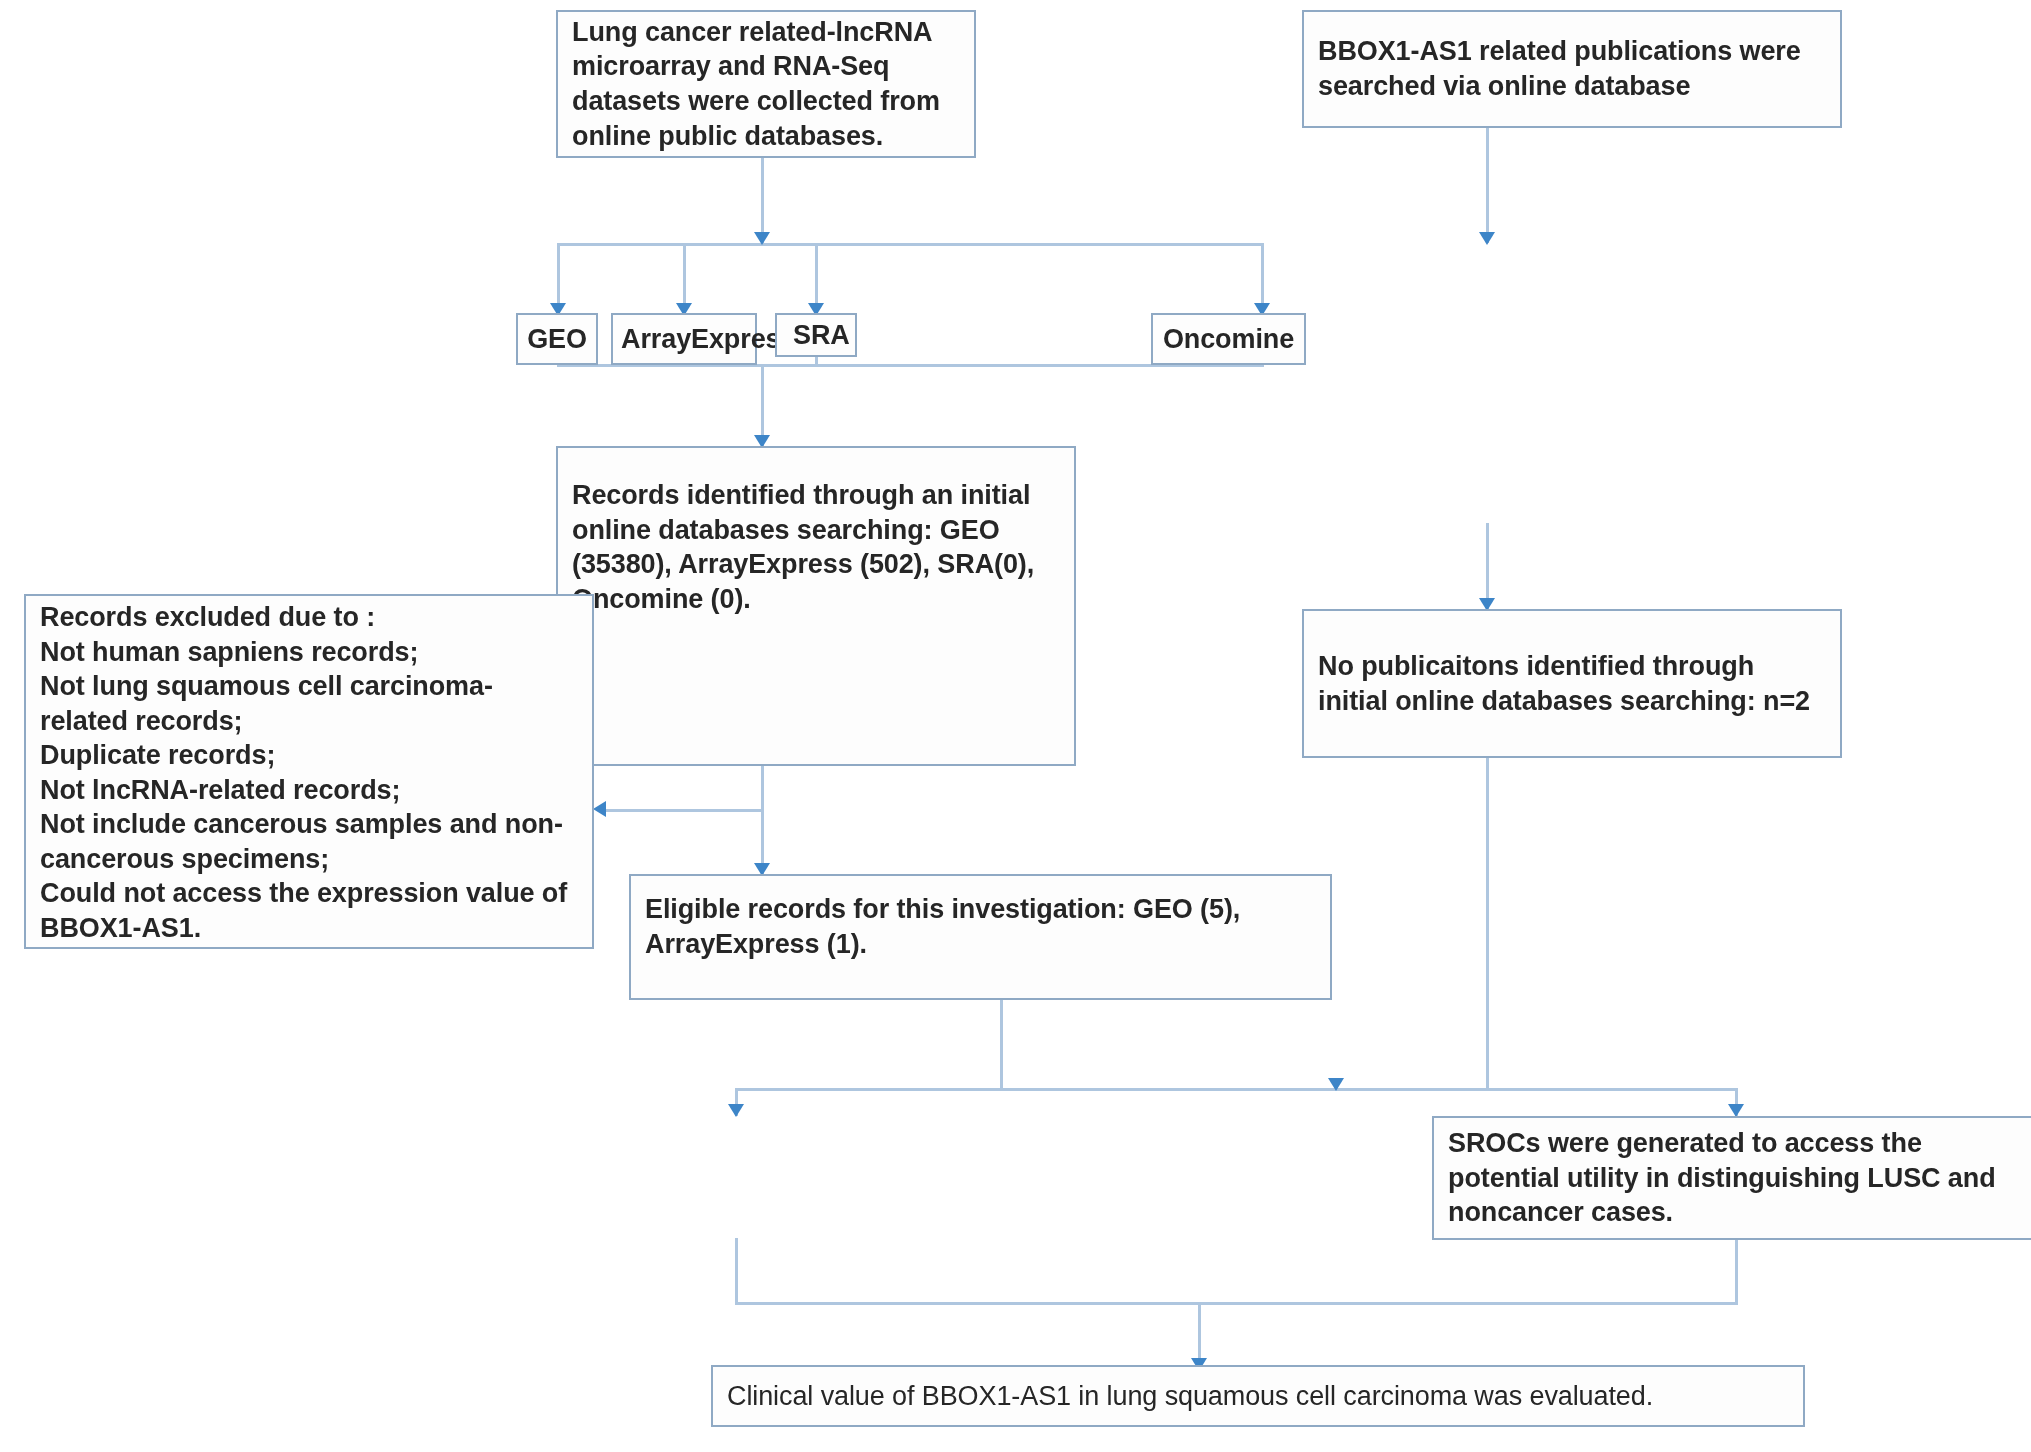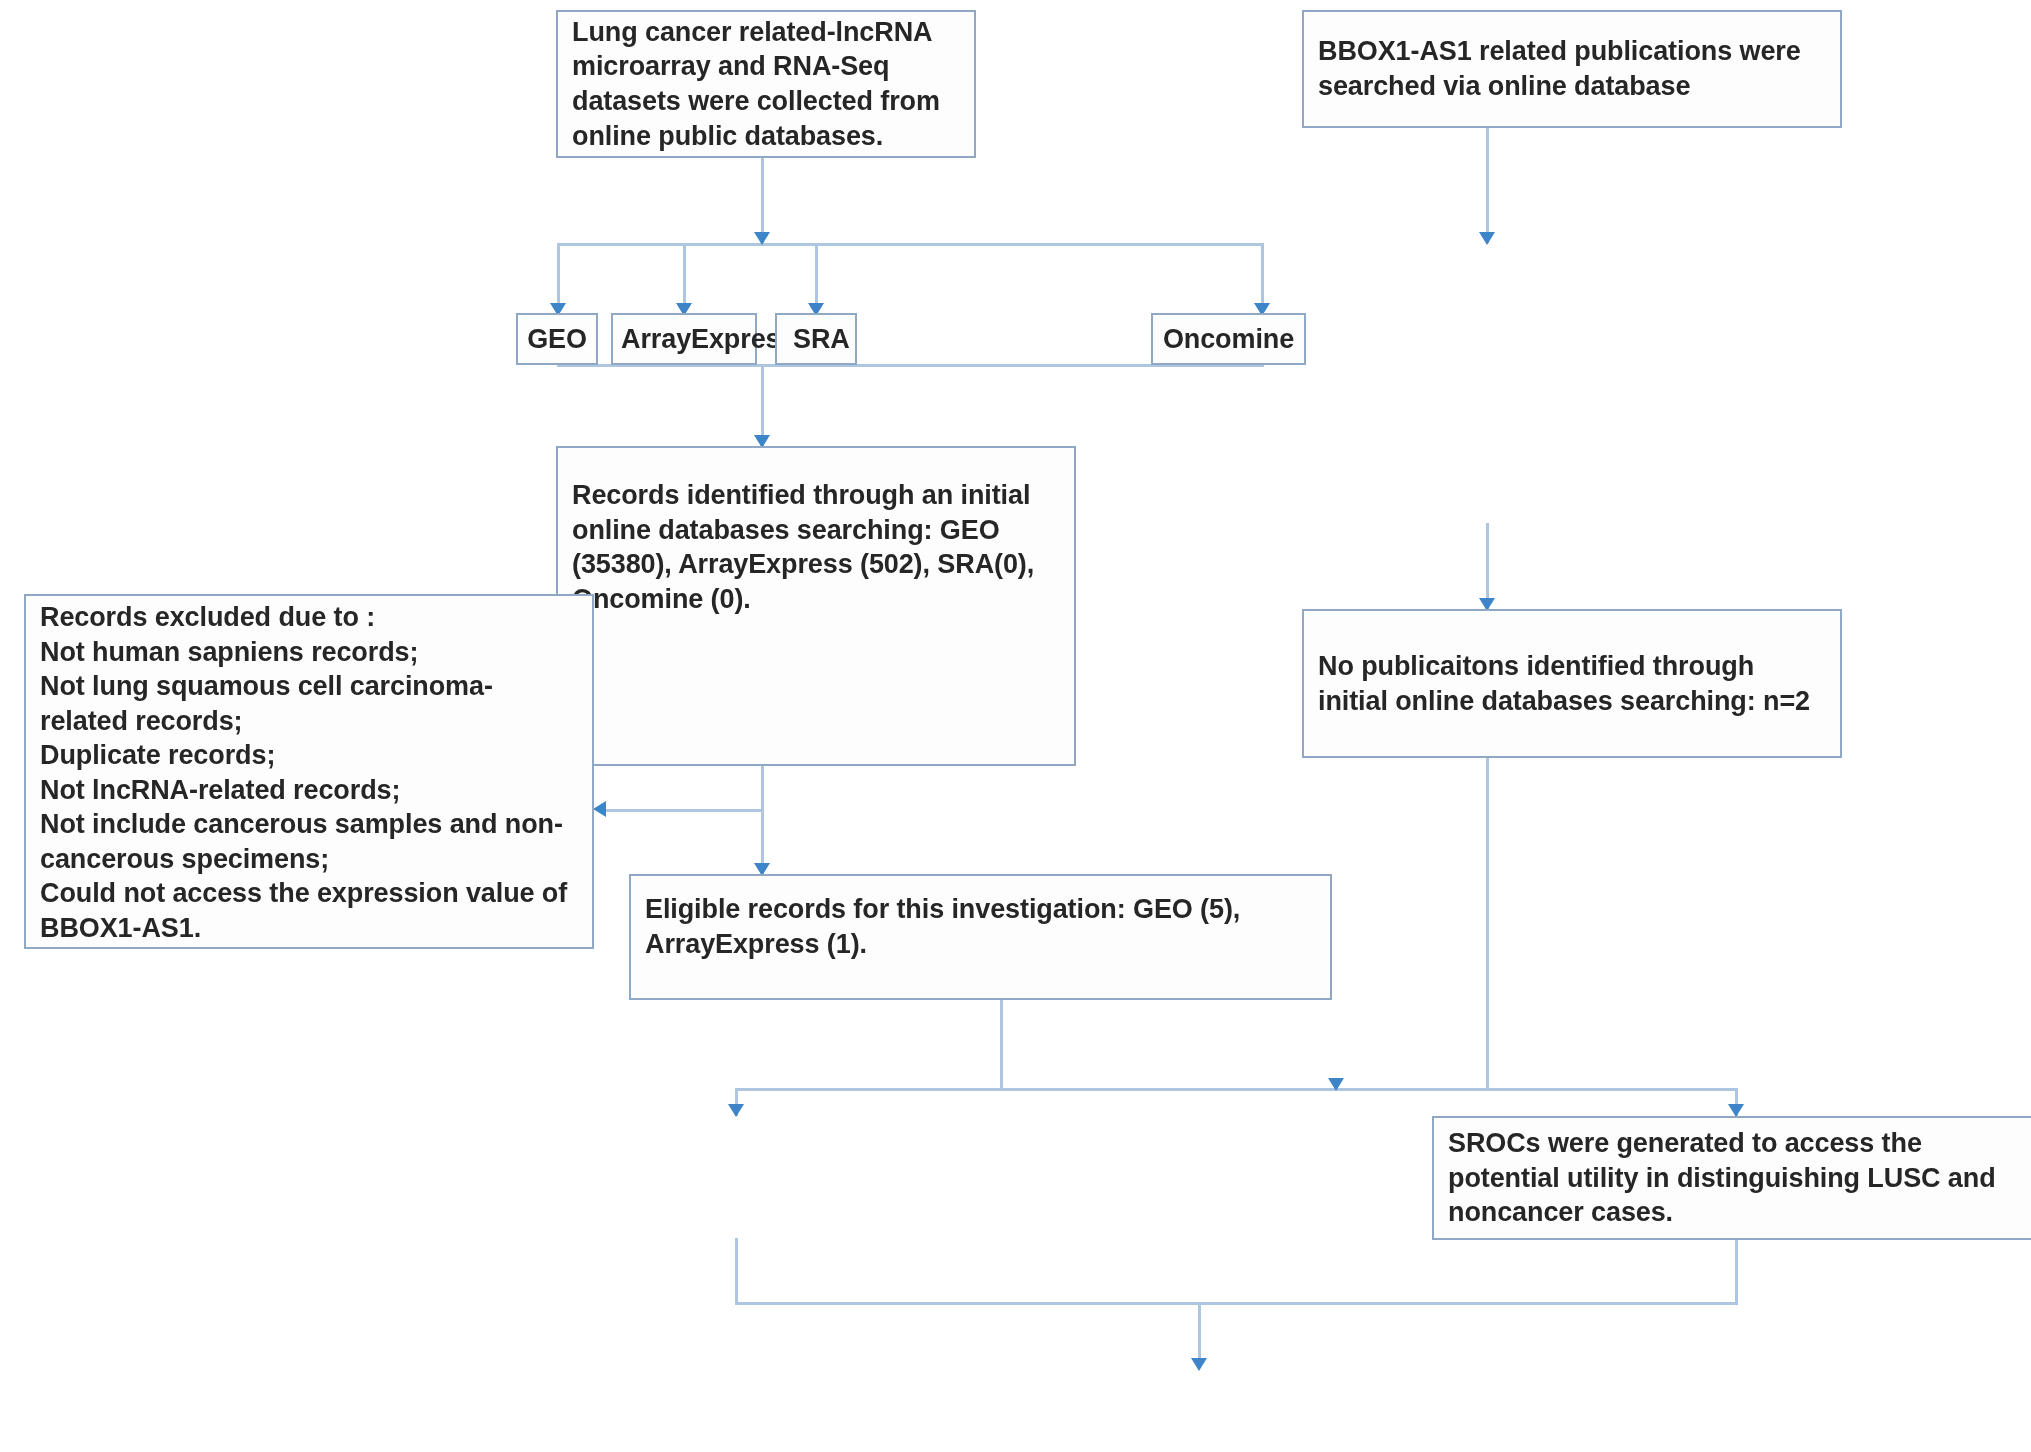--- a/index.html
+++ b/index.html
@@ -134,21 +134,21 @@
   </div>
 
   <div class="node small" style="left:516px; top:313px; width:82px; height:52px;">
     <span class="txt">GEO</span>
   </div>
 
   <div class="node small" style="left:611px; top:313px; width:146px; height:52px;">
     <span class="txt">ArrayExpress</span>
   </div>
 
-  <div class="node small" style="left:775px; top:313px; width:82px; height:52px;padding-left:8px;">
+  <div class="node small" style="left:775px; top:313px; width:82px; height:44px;padding-left:8px;">
     <span class="txt">SRA</span>
   </div>
 
   <div class="node small" style="left:1151px; top:313px; width:155px; height:52px;">
     <span class="txt">Oncomine</span>
   </div>
 
 
   <div class="node" style="left:556px; top:446px; width:520px; height:320px;">
     <span class="txt" style="align-self:flex-start; padding-top:30px;">Records identified through an initial online databases searching: GEO (35380), ArrayExpress (502), SRA(0), Oncomine (0).</span>
@@ -170,14 +170,17 @@
 
   <div class="node" style="left:629px; top:874px; width:703px; height:126px;">
     <span class="txt" style="align-self:flex-start; padding-top:16px;">Eligible records for this investigation: GEO (5), ArrayExpress (1).</span>
   </div>
 
 
   <div class="node" style="left:1432px; top:1116px; width:608px; height:124px;">
     <span class="txt">SROCs were generated to access the potential utility in distinguishing LUSC and noncancer cases.</span>
   </div>
 
+  <div class="node plain" style="left:711px; top:1365px; width:1094px; height:62px;">
+    <span class="txt">Clinical value of BBOX1-AS1 in lung squamous cell carcinoma was evaluated.</span>
+  </div>
 
 </div>
 
 </body></html>

